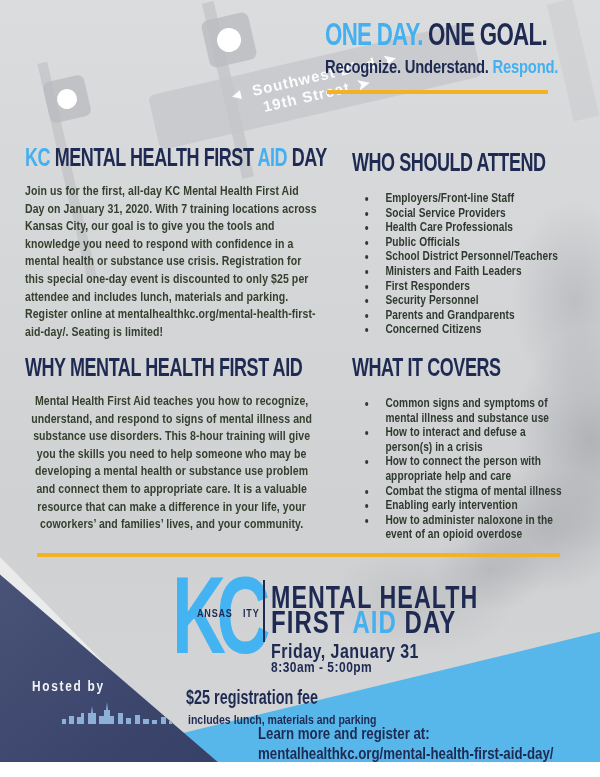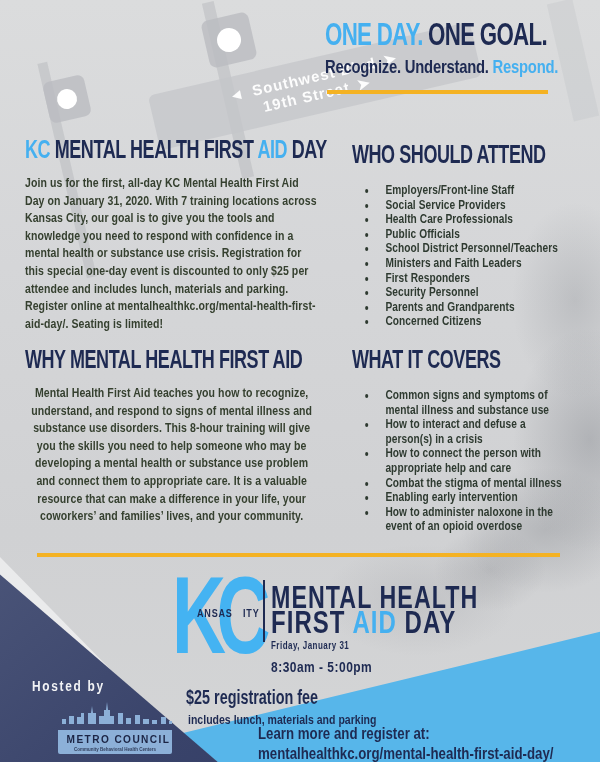--- a/index.html
+++ b/index.html
@@ -51,21 +51,21 @@
   .hero{position:absolute;left:325px;top:18px;z-index:2;}
   .hero-line1{font-size:31px;font-weight:bold;letter-spacing:-1px;line-height:1.1;}
   .hero-line2{font-size:19px;font-weight:bold;letter-spacing:-0.3px;margin-top:4px;}
   .hero-rule{position:absolute;left:327px;top:90px;width:221px;height:4px;background:#f4b223;z-index:2;}
   
   .sec{position:absolute;z-index:2;}
   .sec-intro{left:25px;top:133px;width:310px;}
   .sec-attend{left:352px;top:138px;width:240px;}
   .sec-why{left:25px;top:343px;width:310px;text-align:center;}
   .sec-covers{left:352px;top:343px;width:245px;}
-  .sec .h1{display:block;margin:4px 0 12px 0;}
+  .sec .h1{display:block;margin:12px 0 12px 0;}
   .sec-intro .body-copy{margin-left:6px;}
   .sec-why .body-copy{margin-left:8px;}
   .sec-attend ul.blist{margin-left:10px;margin-top:16px;}
   .sec-covers ul.blist{margin-left:10px;margin-top:16px;}
   .yellow-rule{position:absolute;left:37px;top:553px;width:523px;height:4px;background:#f4b223;z-index:3;}
   
   .footer{position:absolute;left:0;top:557px;width:600px;height:220px;z-index:1;}
   .white-streak{position:absolute;inset:0;
     clip-path:polygon(0 0%, 36% 100%, 27% 100%, 0 9%);
     background:rgba(255,255,255,0.55);}
@@ -76,21 +76,21 @@
     clip-path:polygon(0 8%, 39.2% 100%, 0 100%);}
   .kc-big{position:absolute;left:172px;top:560px;z-index:2;
     font-size:110px;font-weight:bold;color:#44b3f2;letter-spacing:-14px;
     transform:scaleX(0.68);transform-origin:0 0;line-height:1;}
   .kc-small{position:absolute;z-index:3;font-size:11px;font-weight:bold;color:#1e2a52;
     letter-spacing:1px;transform:scaleX(0.82);transform-origin:0 0;}
   .kc-small-1{left:197px;top:607px;} .kc-small-2{left:243px;top:607px;}
   .kc-divider{position:absolute;left:263px;top:580px;width:2px;height:62px;background:#1e2a52;z-index:3;}
   .evt1{position:absolute;left:271px;top:580px;z-index:3;font-size:31px;font-weight:bold;letter-spacing:1.4px;}
   .evt2{position:absolute;left:271px;top:604px;z-index:3;font-size:32px;font-weight:bold;letter-spacing:1.4px;}
-  .evt-date{position:absolute;left:271px;top:640px;z-index:3;font-size:10px;font-weight:bold;color:#1e2a52;letter-spacing:0.6px;}
+  .evt-date{position:absolute;left:271px;top:640px;z-index:3;font-size:20px;font-weight:bold;color:#1e2a52;letter-spacing:0.6px;}
   .evt-time{position:absolute;left:271px;top:658px;z-index:3;font-size:15px;font-weight:bold;color:#1e2a52;letter-spacing:0.6px;text-align:right;}
   .fee{position:absolute;left:186px;top:686px;z-index:3;font-size:20px;font-weight:bold;color:#1e2a52;}
   .fee-sub{position:absolute;left:188px;top:712px;z-index:3;font-size:13.5px;font-weight:bold;color:#1e2a52;}
   .reg1{position:absolute;left:258px;top:724px;z-index:3;font-size:17px;font-weight:bold;color:#1e2a52;}
   .reg2{position:absolute;left:258px;top:744px;z-index:3;font-size:17px;font-weight:bold;color:#1e2a52;}
   .hosted{position:absolute;left:32px;top:678px;z-index:3;font-size:14px;font-weight:bold;
     color:#f2f3f5;letter-spacing:2px;transform:scaleX(0.85);transform-origin:0 0;}
   .metro{position:absolute;left:58px;top:700px;width:114px;z-index:3;}
   .metro svg{display:block;}
   .metro-banner{background:#8cb0d8;border-radius:0 0 2px 2px;padding:3px 2px 2px 2px;text-align:center;}
@@ -213,19 +213,15 @@
 
   <div class="reg1"><span class="cond" style="transform:scaleX(0.78);">Learn more and register at:</span></div>
   <div class="reg2"><span class="cond" style="transform:scaleX(0.78);">mentalhealthkc.org/mental-health-first-aid-day/</span></div>
 
   <div class="hosted">Hosted by</div>
 
   <div class="metro">
     <svg width="114" height="30" viewBox="0 0 114 30">
       <path fill="#8cb0d8" d="M0 30 V24 h4 v-5 h4 v5 h3 v-8 h5 v8 h3 v-7 h4 v-4 h3 v11 h4 V13 h3 l1 -7 1 7 h3 v11 h3 v-8 h5 v-6 h2 l1 -8 1 8 h2 v6 h4 v8 h4 v-11 h5 v11 h3 v-6 h5 v6 h4 v-9 h5 v9 h3 v-5 h6 v5 h3 v-4 h5 v4 h4 v-7 h5 v7 h3 v-3 h4 v3 H114 v0 H0 Z"></path>
     </svg>
-    <div class="metro-banner">
-      <span class="metro-name">METRO COUNCIL</span>
-      <span class="metro-sub">Community Behavioral Health Centers</span>
-    </div>
   </div>
 
 </div>
 
 </body></html>

